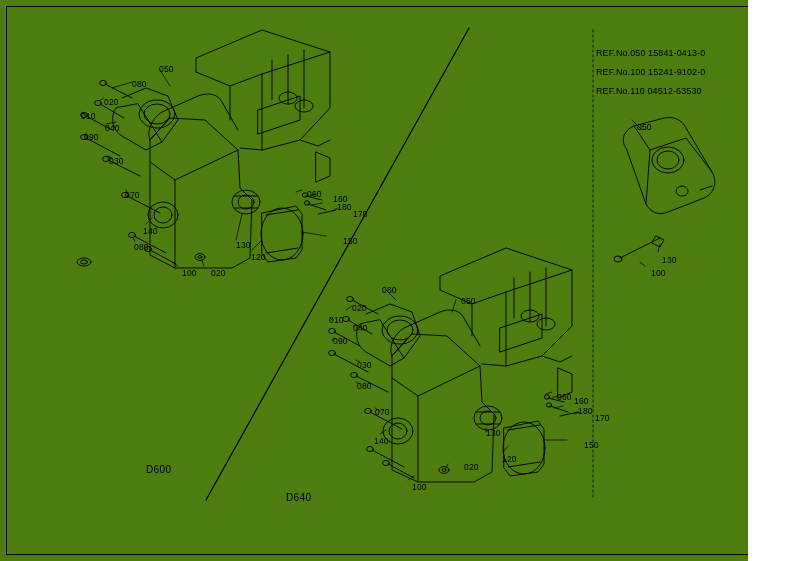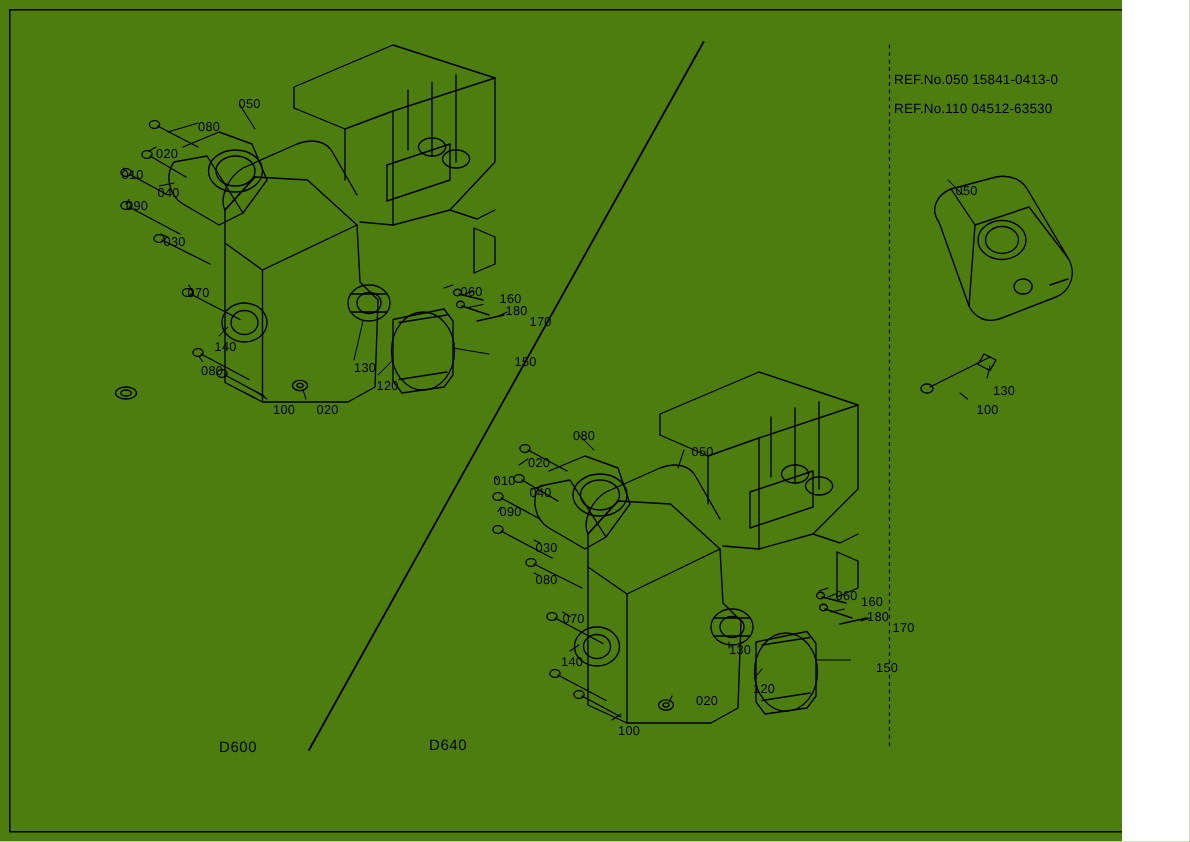--- a/index.html
+++ b/index.html
@@ -241,24 +241,25 @@
       <ellipse cx="618" cy="259" rx="4" ry="3"></ellipse>
       <path d="M656 236 L664 240 L660 247 L652 243 Z"></path>
       <path d="M632 120 L642 130" stroke-width="0.7"></path>
       <path d="M658 252 L660 244" stroke-width="0.7"></path>
       <path d="M645 266 L640 262" stroke-width="0.7"></path>
     </g>
   </svg>
 
   <div class="refbox">
     <div class="refline">REF.No.050  15841-0413-0</div>
+    <div class="refline">REF.No.100  15241-9102-0</div>
     <div class="refline">REF.No.110  04512-63530</div>
   </div>
 
-  <div class="grp" style="left:146px; top:493px;">D600</div>
+  <div class="grp" style="left:146px; top:464px;">D600</div>
   <div class="grp" style="left:286px; top:492px;">D640</div>
 
   <div class="lbl" style="left:147px; top:64px;">050</div>
   <div class="lbl" style="left:120px; top:79px;">080</div>
   <div class="lbl" style="left:92px; top:97px;">020</div>
   <div class="lbl" style="left:69px; top:111px;">010</div>
   <div class="lbl" style="left:93px; top:123px;">040</div>
   <div class="lbl" style="left:72px; top:132px;">090</div>
   <div class="lbl" style="left:97px; top:156px;">030</div>
   <div class="lbl" style="left:113px; top:190px;">070</div>

